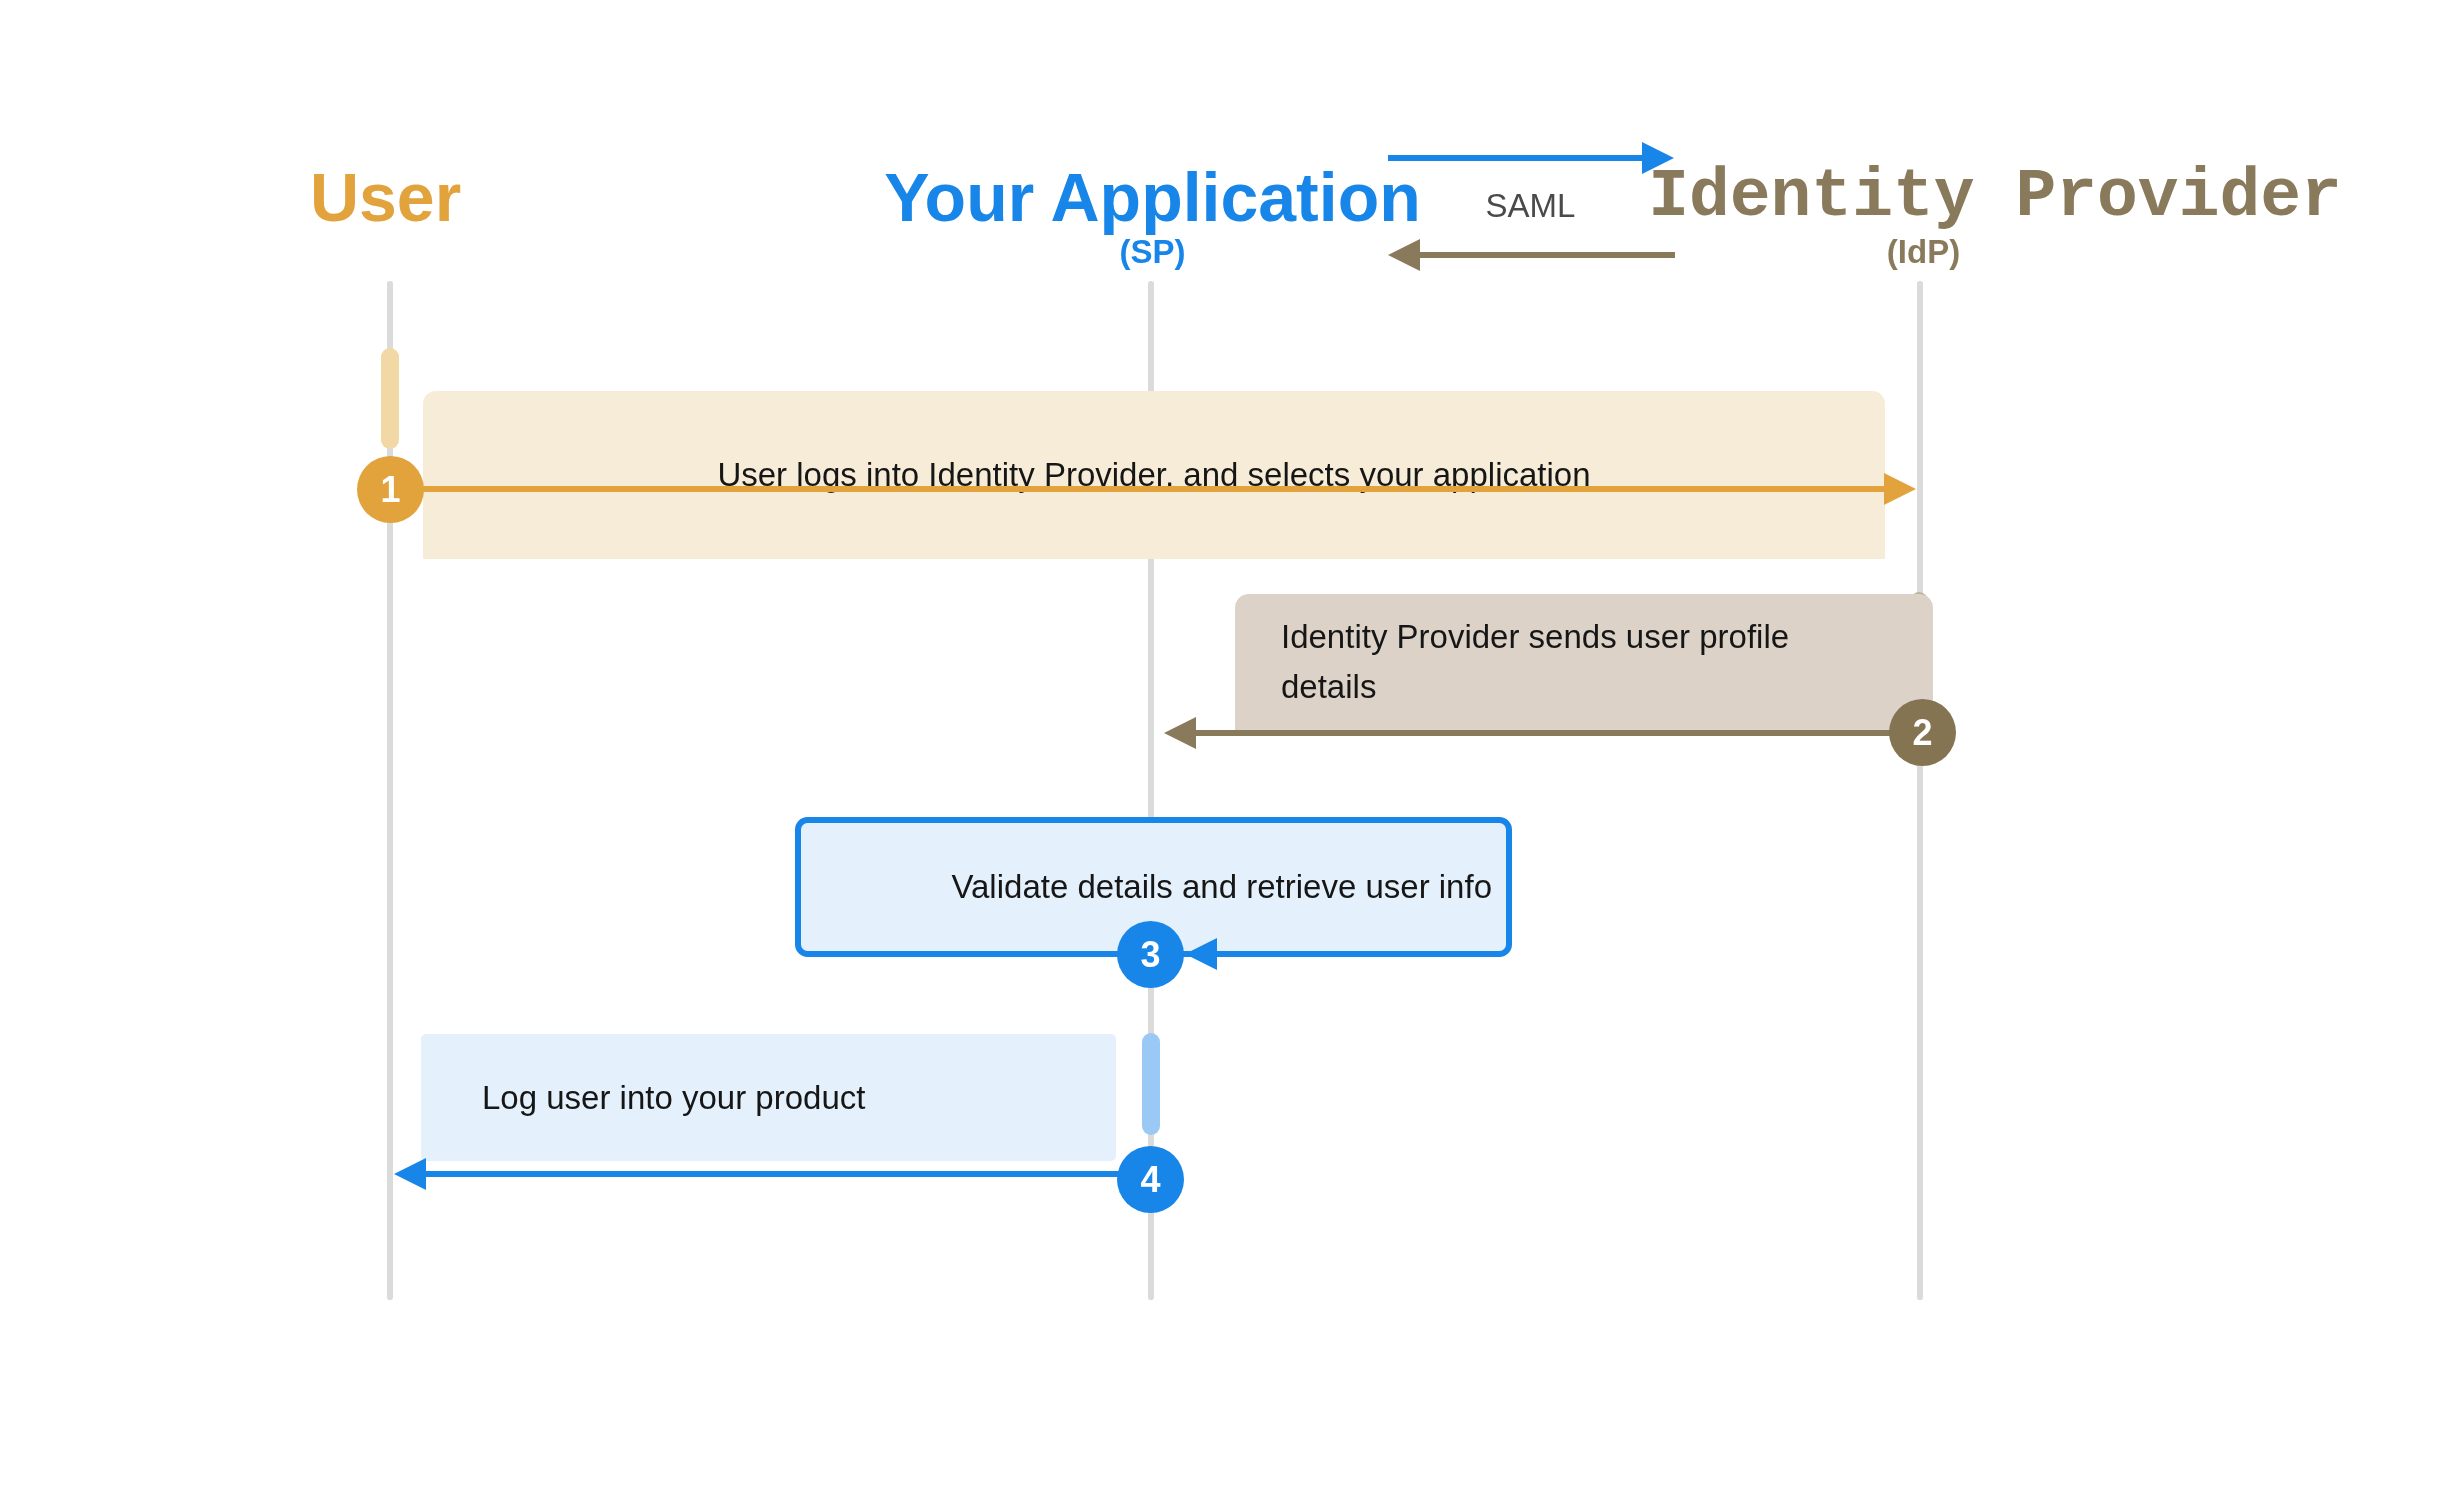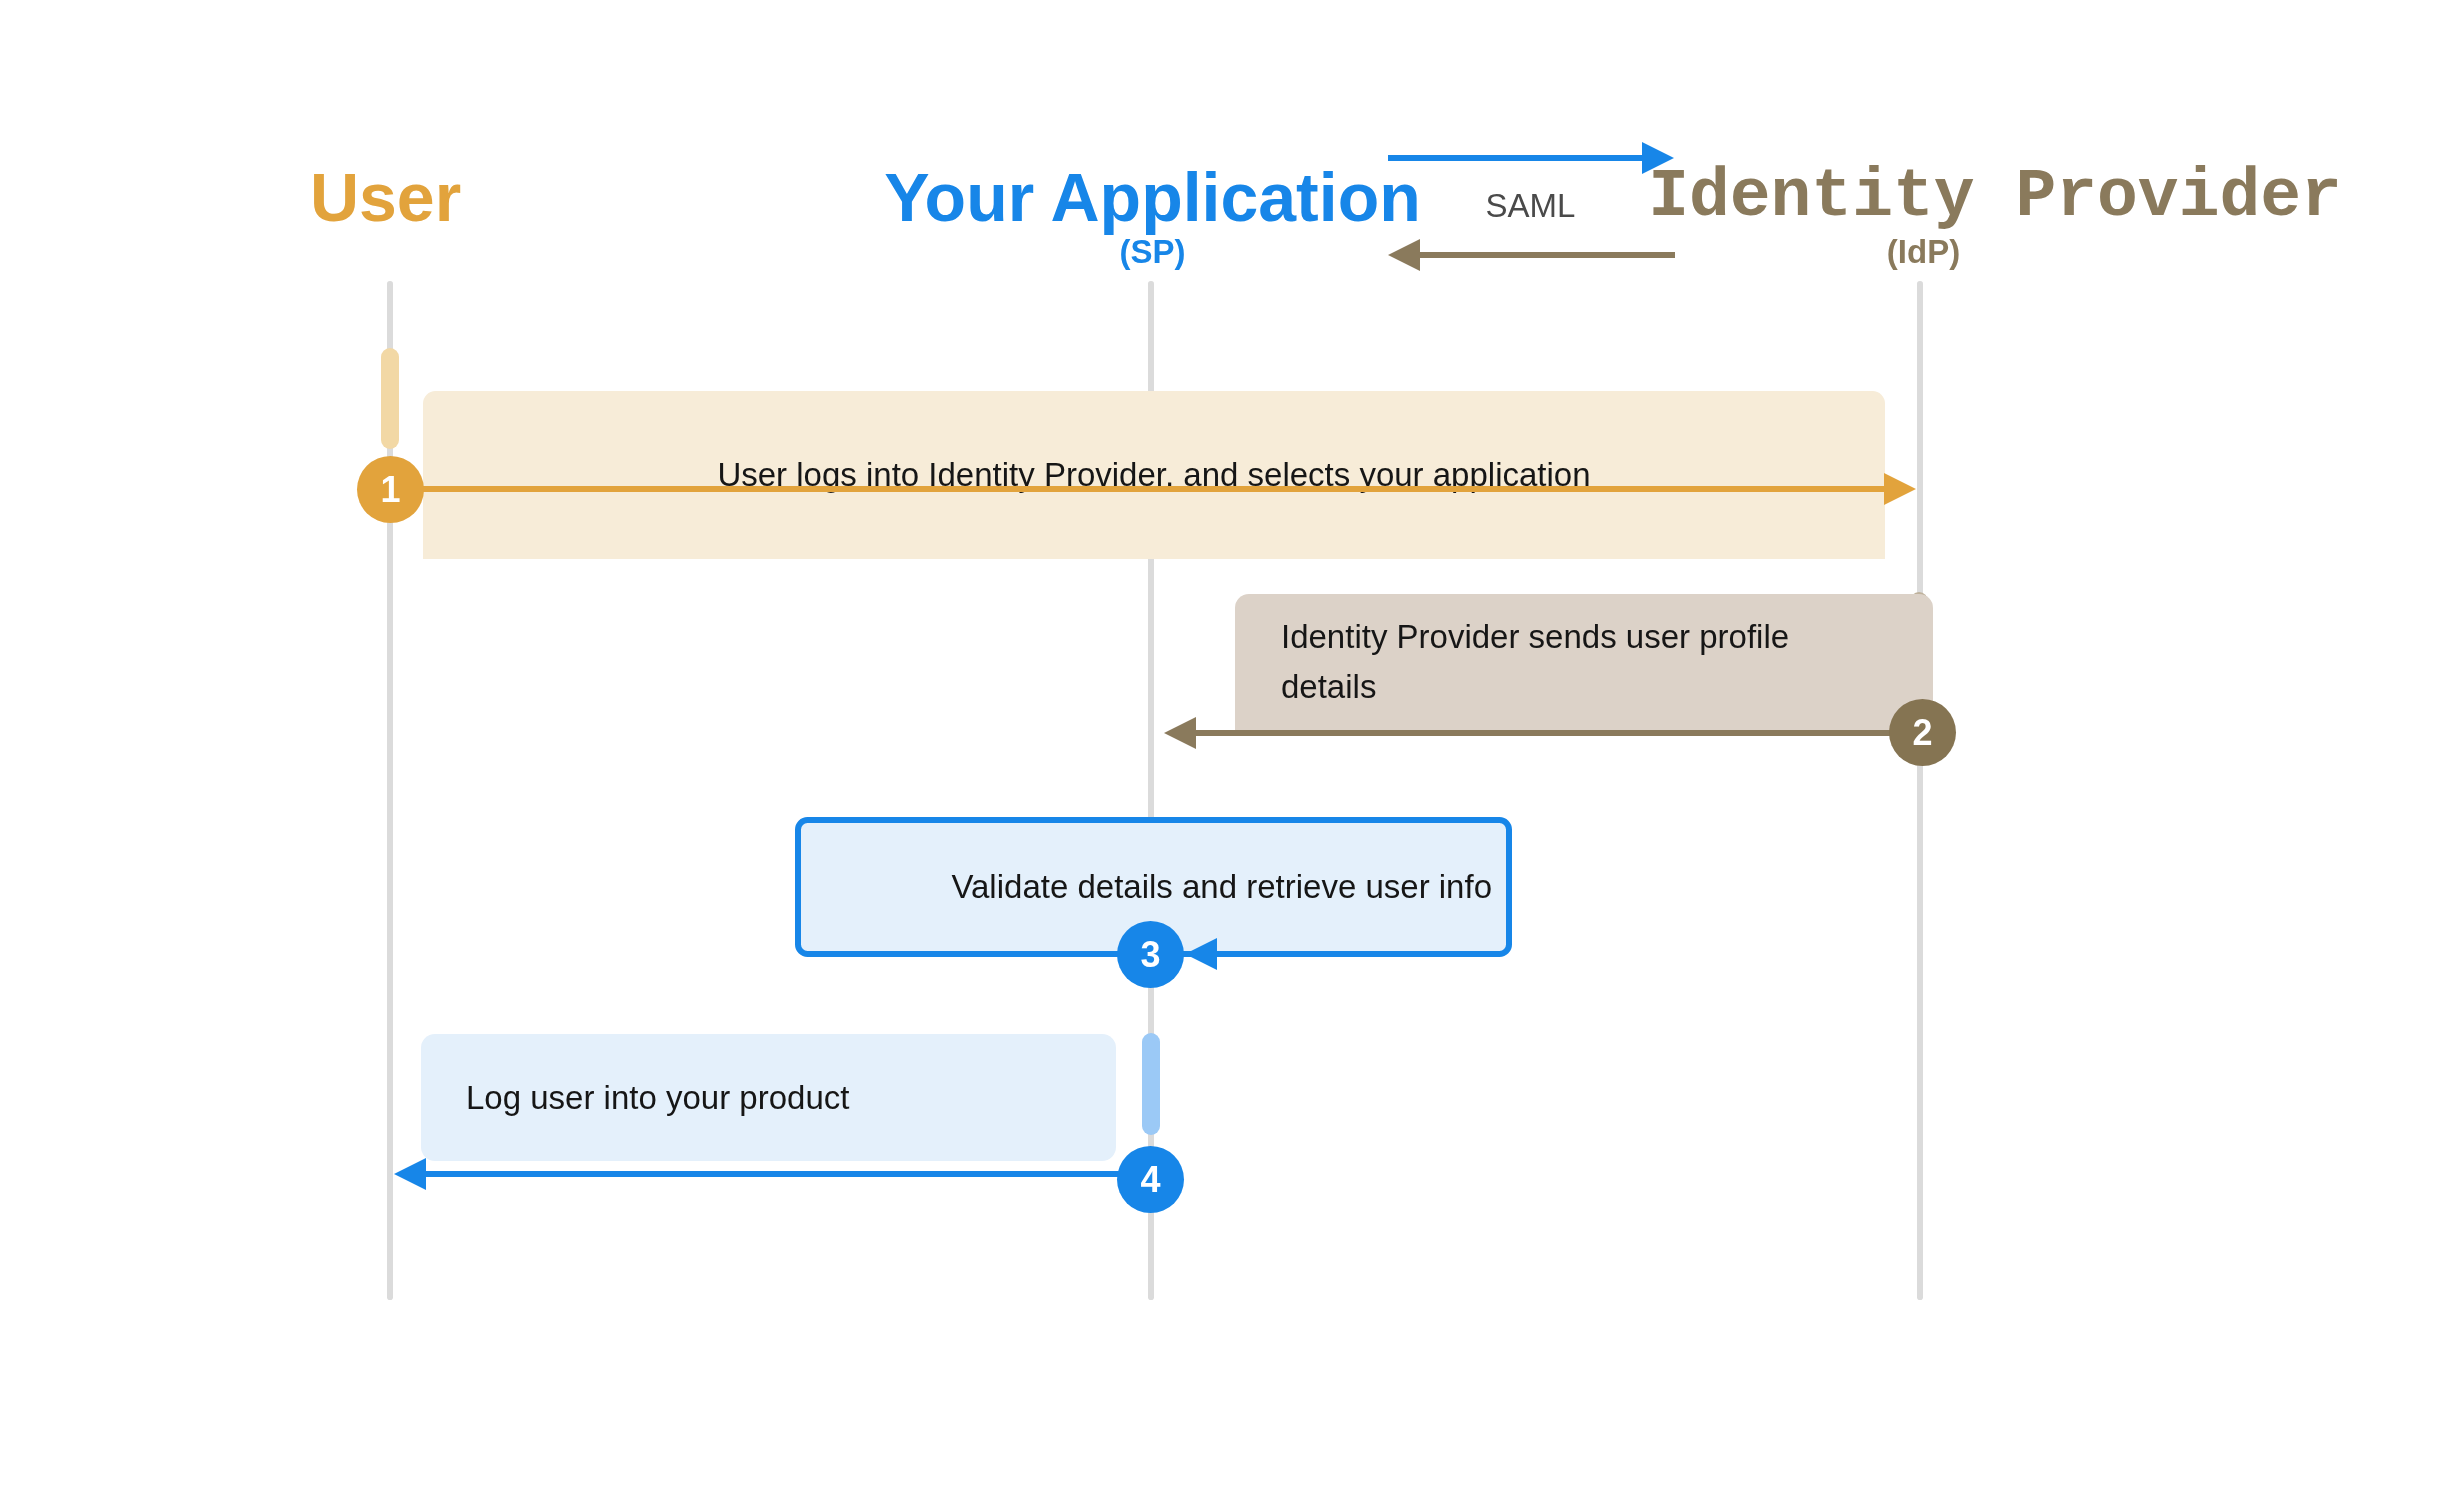--- a/index.html
+++ b/index.html
@@ -82,21 +82,21 @@
   <div class="badge" style="left:1889px;top:699px;background:var(--brown_dark);">2</div>
 
   <div class="msg-box" style="left:795px;top:817px;width:717px;height:140px;background:var(--blue_pale);border:6.3px solid var(--blue);border-radius:12.5px;justify-content:center;">
     <div class="msg-text" style="text-align:right;padding:0 14px;">Validate details and retrieve user info</div>
   </div>
   <div class="arrow-head head-left" style="left:1185px;top:938px;color:var(--blue);"></div>
   <div class="badge" style="left:1117px;top:921px;background:var(--blue);">3</div>
 
   <div class="activation" style="left:1142px;top:1033px;height:102px;background:var(--blue_light);"></div>
 
-  <div class="msg-box" style="left:421px;top:1034px;width:695px;height:127px;background:var(--blue_pale);border-radius:14px;">
+  <div class="msg-box" style="left:421px;top:1034px;width:695px;height:127px;background:var(--blue_pale);border-radius:5px;padding-left:16px;">
     <div class="msg-text" style="text-align:left;padding-left:45px;padding-right:28px;">Log user into your product</div>
   </div>
   <div class="arrow-head head-left" style="left:394px;top:1158px;color:var(--blue);"></div>
   <div class="arrow-line" style="left:425px;top:1171px;width:726px;background:var(--blue);"></div>
   <div class="badge" style="left:1117px;top:1146px;background:var(--blue);">4</div>
 
 </div>
 
 
 </body></html>

